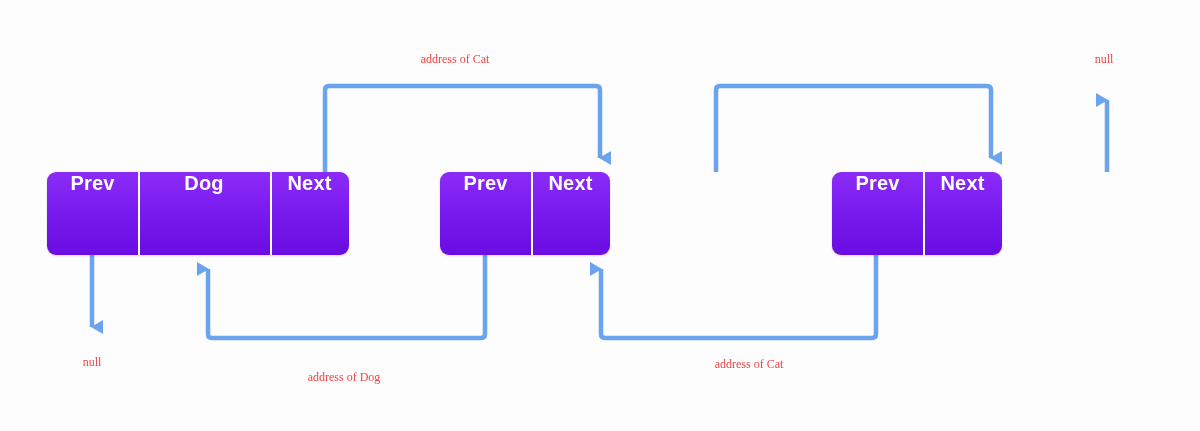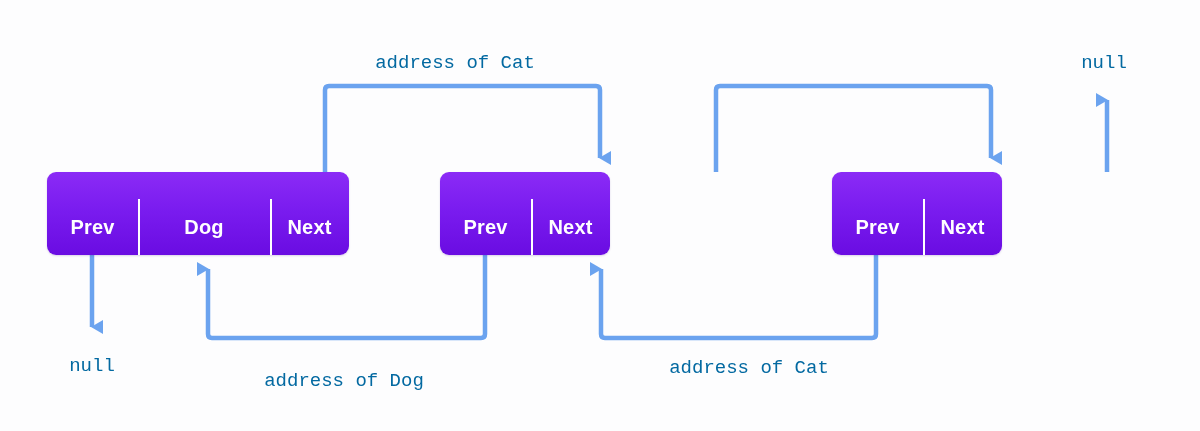--- a/index.html
+++ b/index.html
@@ -31,40 +31,38 @@
     display: flex;
     height: 83px;
     border-radius: 9px;
     overflow: hidden;
     background: linear-gradient(180deg, #8b2bf6 0%, #7a1cef 45%, #6a0ce2 100%);
     box-shadow: 0 1px 2px rgba(60, 10, 130, 0.18);
   }
   .cell {
     position: relative;
     display: flex;
-    align-items: center;
     justify-content: center;
     color: #ffffff;
     font-weight: bold;
     font-size: 20px;
     letter-spacing: 0.2px;
     font-family: "Liberation Sans", sans-serif;
-    margin-top: 27px;
   }
   .cell + .cell {
     box-shadow: inset 2px 0 0 0 #ffffff;
   }
   .cell-prev { width: 91px; }
   .cell-data { width: 132px; }
   .cell-next { width: 79px; }
   .label {
     position: absolute;
-    color: #0369a1;
-    font-size: 19px;
-    font-family: Liberation Mono, monospace;
+    color: #ef4444;
+    font-size: 12px;
+    font-family: Liberation Serif, serif;
     white-space: nowrap;
     transform: translateX(-50%);
   }
 </style>
 </head>
 <body>
 
 <div id="canvas">
 
   <svg id="wires" viewBox="0 0 1200 431" width="1200" height="431" xmlns="http://www.w3.org/2000/svg">

